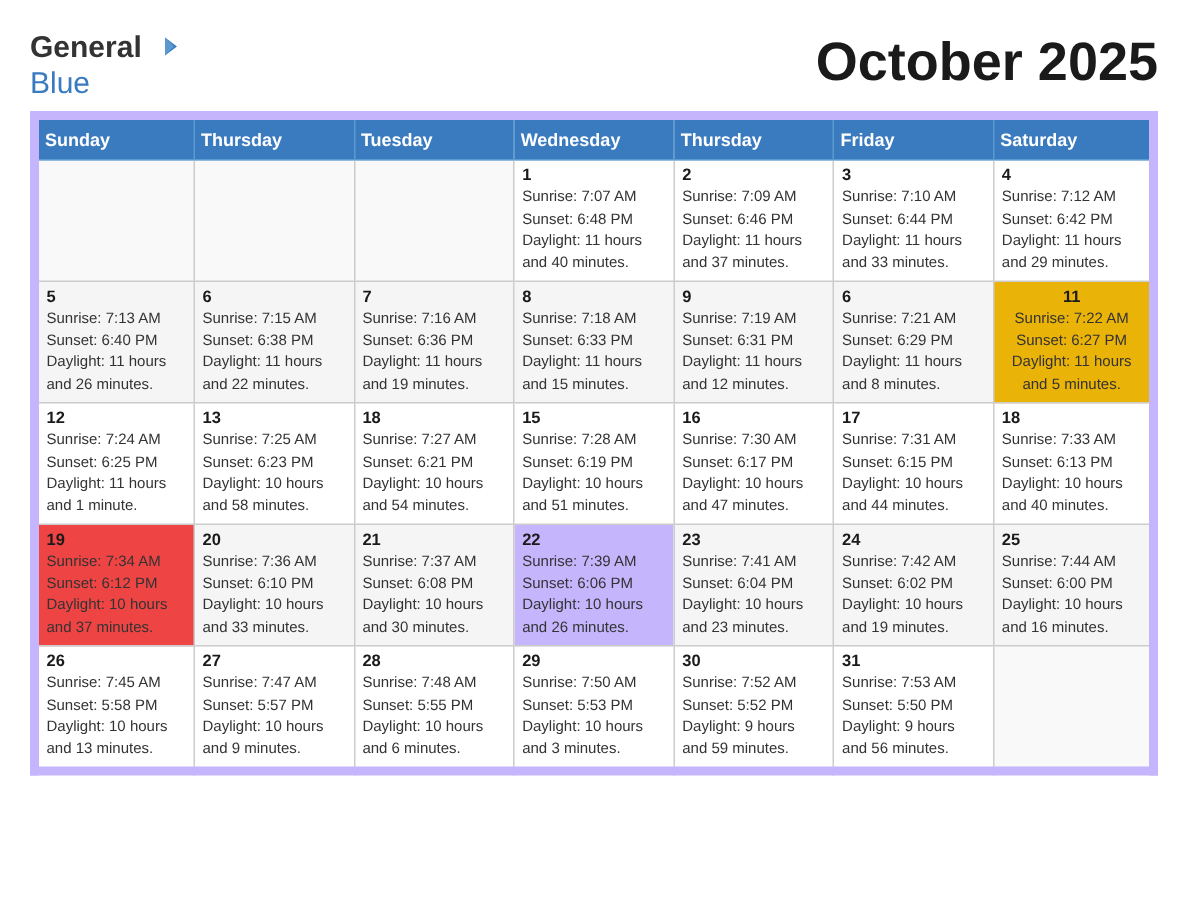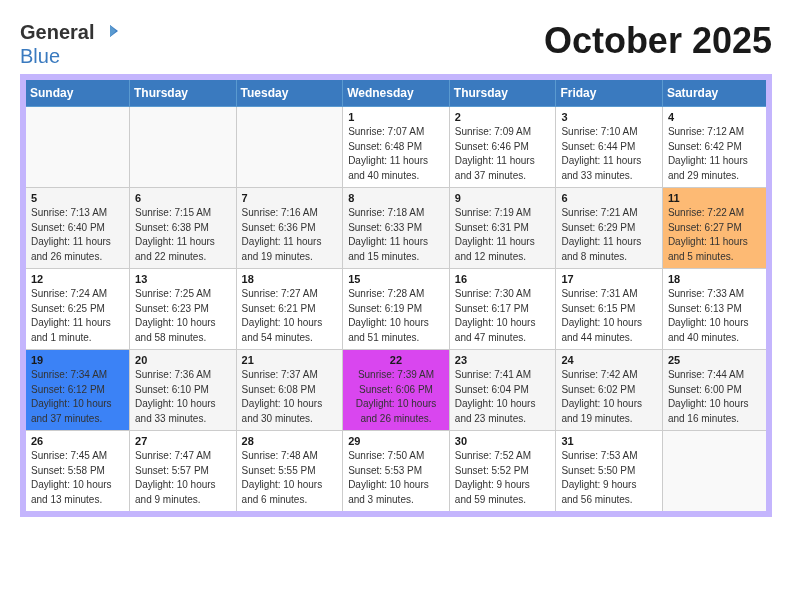--- a/index.html
+++ b/index.html
@@ -154,21 +154,21 @@
           <div class="day-info">Sunrise: 7:18 AM<br>Sunset: 6:33 PM<br>Daylight: 11 hours<br>and 15 minutes.</div>
         </td>
         <td style="background: rgb(245, 245, 245);">
           <span class="day-number">9</span>
           <div class="day-info">Sunrise: 7:19 AM<br>Sunset: 6:31 PM<br>Daylight: 11 hours<br>and 12 minutes.</div>
         </td>
         <td style="background: rgb(245, 245, 245);">
           <span class="day-number">6</span>
           <div class="day-info">Sunrise: 7:21 AM<br>Sunset: 6:29 PM<br>Daylight: 11 hours<br>and 8 minutes.</div>
         </td>
-        <td style="background: #fdba74;">
+        <td style="background: #eab308; text-align: center;">
           <span class="day-number">11</span>
           <div class="day-info">Sunrise: 7:22 AM<br>Sunset: 6:27 PM<br>Daylight: 11 hours<br>and 5 minutes.</div>
         </td>
       </tr>
       <tr>
         <td>
           <span class="day-number">12</span>
           <div class="day-info">Sunrise: 7:24 AM<br>Sunset: 6:25 PM<br>Daylight: 11 hours<br>and 1 minute.</div>
         </td>
         <td>
@@ -190,33 +190,33 @@
         <td>
           <span class="day-number">17</span>
           <div class="day-info">Sunrise: 7:31 AM<br>Sunset: 6:15 PM<br>Daylight: 10 hours<br>and 44 minutes.</div>
         </td>
         <td>
           <span class="day-number">18</span>
           <div class="day-info">Sunrise: 7:33 AM<br>Sunset: 6:13 PM<br>Daylight: 10 hours<br>and 40 minutes.</div>
         </td>
       </tr>
       <tr>
-        <td style="background: #3b82f6;">
+        <td style="background: #ef4444;">
           <span class="day-number">19</span>
           <div class="day-info">Sunrise: 7:34 AM<br>Sunset: 6:12 PM<br>Daylight: 10 hours<br>and 37 minutes.</div>
         </td>
         <td style="background: rgb(245, 245, 245);">
           <span class="day-number">20</span>
           <div class="day-info">Sunrise: 7:36 AM<br>Sunset: 6:10 PM<br>Daylight: 10 hours<br>and 33 minutes.</div>
         </td>
         <td style="background: rgb(245, 245, 245);">
           <span class="day-number">21</span>
           <div class="day-info">Sunrise: 7:37 AM<br>Sunset: 6:08 PM<br>Daylight: 10 hours<br>and 30 minutes.</div>
         </td>
-        <td style="background: #d946ef; text-align: center;">
+        <td style="background: #c4b5fd;">
           <span class="day-number">22</span>
           <div class="day-info">Sunrise: 7:39 AM<br>Sunset: 6:06 PM<br>Daylight: 10 hours<br>and 26 minutes.</div>
         </td>
         <td style="background: rgb(245, 245, 245);">
           <span class="day-number">23</span>
           <div class="day-info">Sunrise: 7:41 AM<br>Sunset: 6:04 PM<br>Daylight: 10 hours<br>and 23 minutes.</div>
         </td>
         <td style="background: rgb(245, 245, 245);">
           <span class="day-number">24</span>
           <div class="day-info">Sunrise: 7:42 AM<br>Sunset: 6:02 PM<br>Daylight: 10 hours<br>and 19 minutes.</div>

